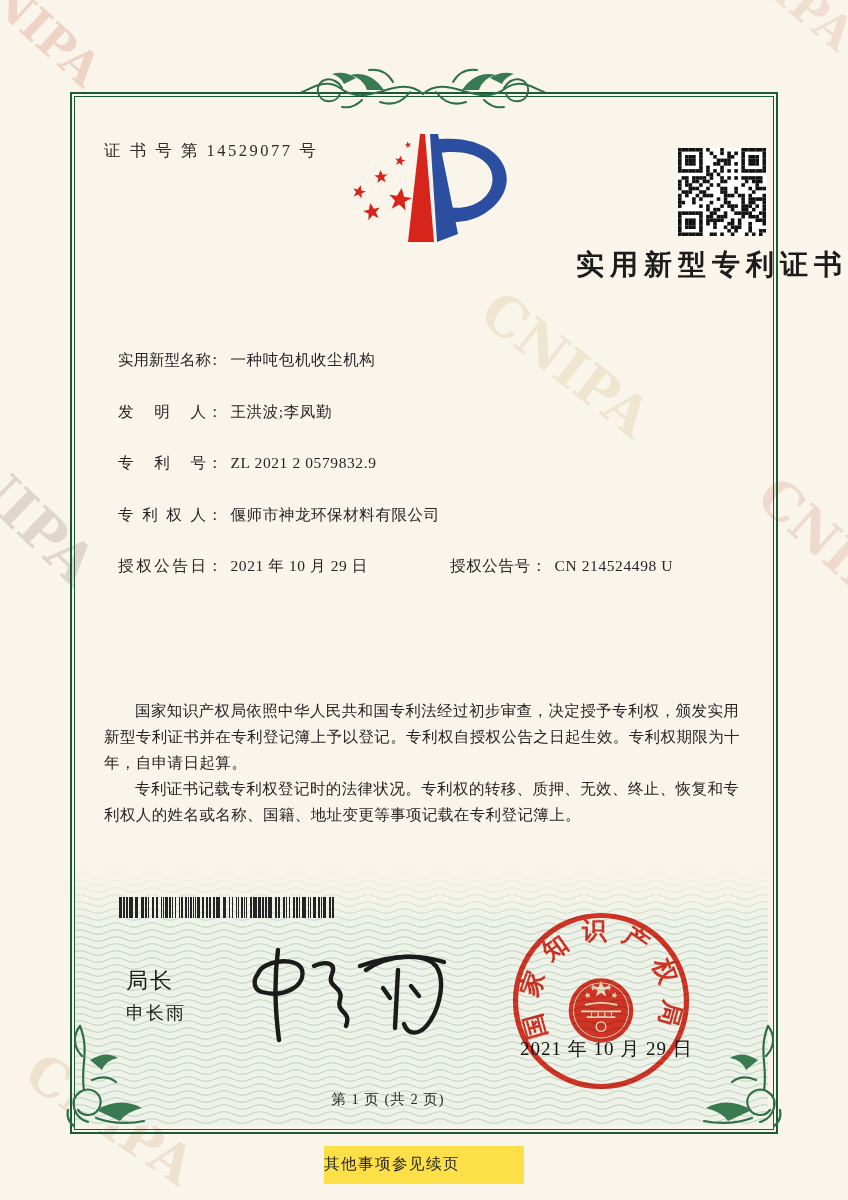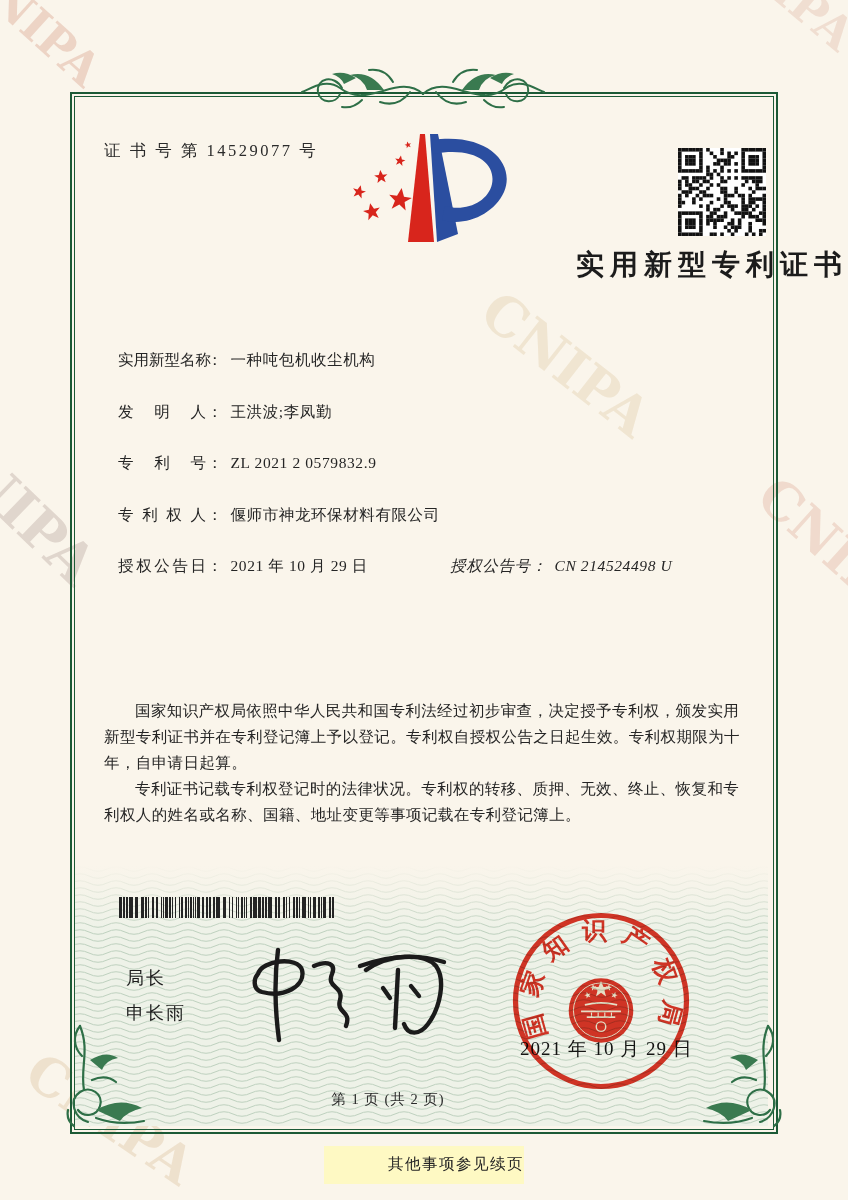--- a/index.html
+++ b/index.html
@@ -35,41 +35,41 @@
   .qr{position:absolute;left:678px;top:148px;width:88px;height:88px;background:#fff;}
   .title{position:absolute;left:0;top:246px;width:848px;text-align:right;
     font-size:28px;font-weight:bold;letter-spacing:6px;color:#1c1c1c;}
 
   
   .fields{position:absolute;left:118px;top:350px;width:640px;}
   .frow{position:relative;height:51.6px;font-size:15.5px;color:#252525;white-space:nowrap;}
   .flabel{display:inline-block;width:88px;text-align:justify;text-align-last:justify;text-justify:inter-character;}
   .fcolon{display:inline-block;margin-left:1px;}
   .fvalue{margin-left:8px;letter-spacing:.6px;white-space:pre-wrap;}
-  .fgroup2{position:absolute;left:332px;top:0;font-style:italic;}
+  .fgroup2{position:absolute;left:332px;top:0;}
   .fgroup2 .flabel{width:80px;}
 
   
   .paras{position:absolute;left:104px;top:698px;width:650px;font-size:15.5px;line-height:26px;
     color:#252525;letter-spacing:.4px;}
   .paras p{margin:0;text-indent:2em;}
 
   
   .barcode{position:absolute;left:119px;top:897px;width:218px;height:21px;}
-  .sig-title{position:absolute;left:126px;top:966px;font-size:18px;font-family:"Liberation Sans","DejaVu Sans",sans-serif;color:#1d1d1d;letter-spacing:2px;}
+  .sig-title{position:absolute;left:126px;top:966px;font-size:22px;font-family:"Liberation Sans","DejaVu Sans",sans-serif;color:#1d1d1d;letter-spacing:2px;}
   .sig-name{position:absolute;left:126px;top:1001px;font-size:18px;font-family:"Liberation Sans","DejaVu Sans",sans-serif;color:#1d1d1d;letter-spacing:2px;}
   .signature{position:absolute;left:248px;top:936px;width:210px;height:110px;}
 
   .seal{position:absolute;left:506px;top:906px;width:190px;height:190px;mix-blend-mode:multiply;opacity:.95;}
   .seal-date{position:absolute;left:520px;top:1036px;width:220px;font-size:19px;color:#161616;
     letter-spacing:1px;mix-blend-mode:multiply;white-space:pre;}
 
   .page-indicator{position:absolute;left:0;top:1090px;width:776px;text-align:center;
     font-size:14.5px;color:#2a2a2a;letter-spacing:1px;}
-  .note{position:absolute;left:324px;top:1146px;width:200px;background:#fef9c3;text-align:right;
+  .note{position:absolute;left:324px;top:1146px;width:200px;background:#fde047;text-align:left;
     padding:8px 0 9px;font-size:15.5px;color:#242424;letter-spacing:1.5px;}
 </style>
 </head>
 <body>
 
 <div id="page">
 
   <div class="wm wm1">CNIPA</div>
   <div class="wm wm2">CNIPA</div>
   <div class="wm wm3">CNIPA</div>

